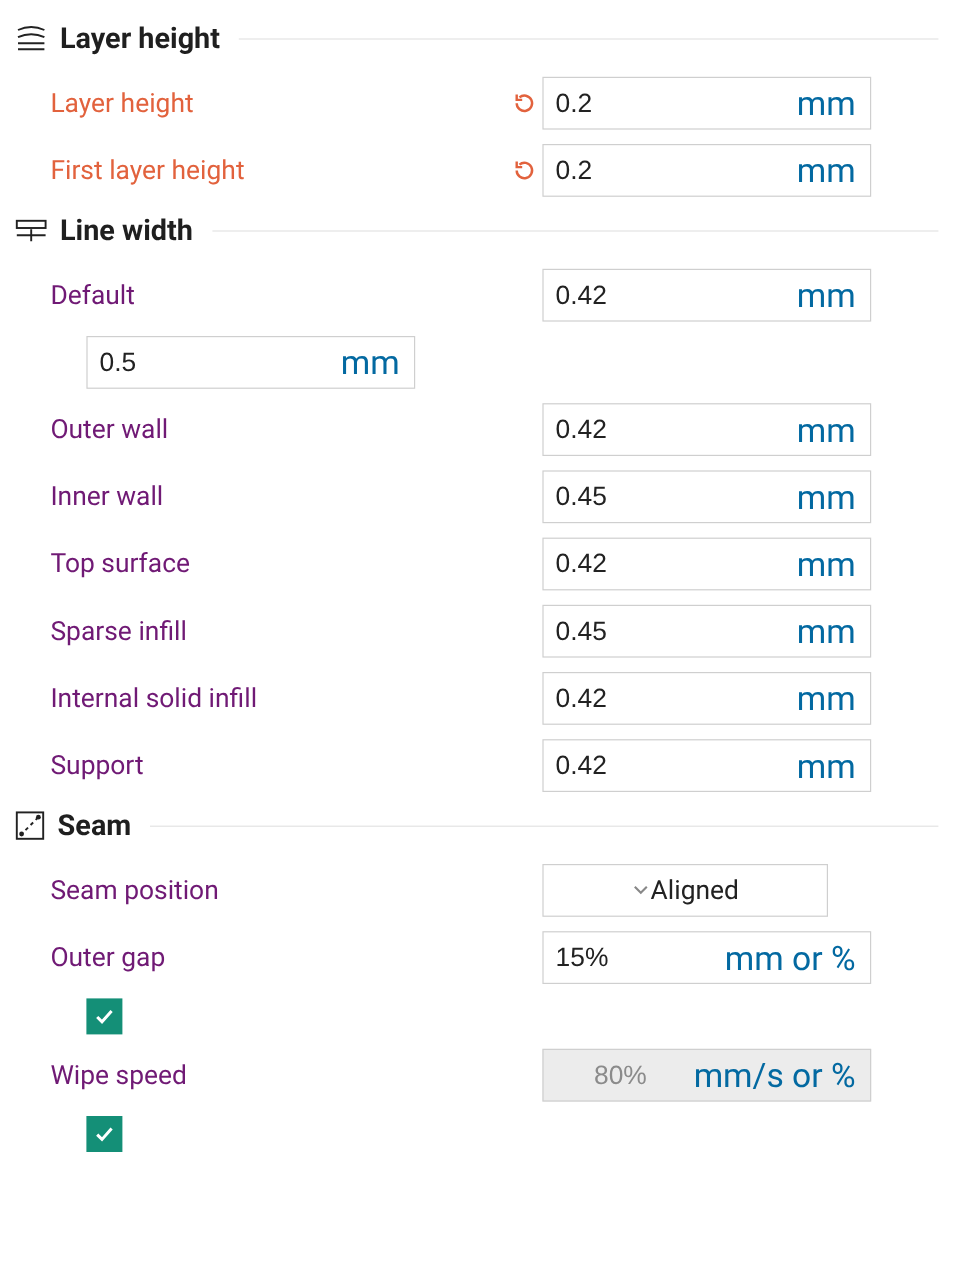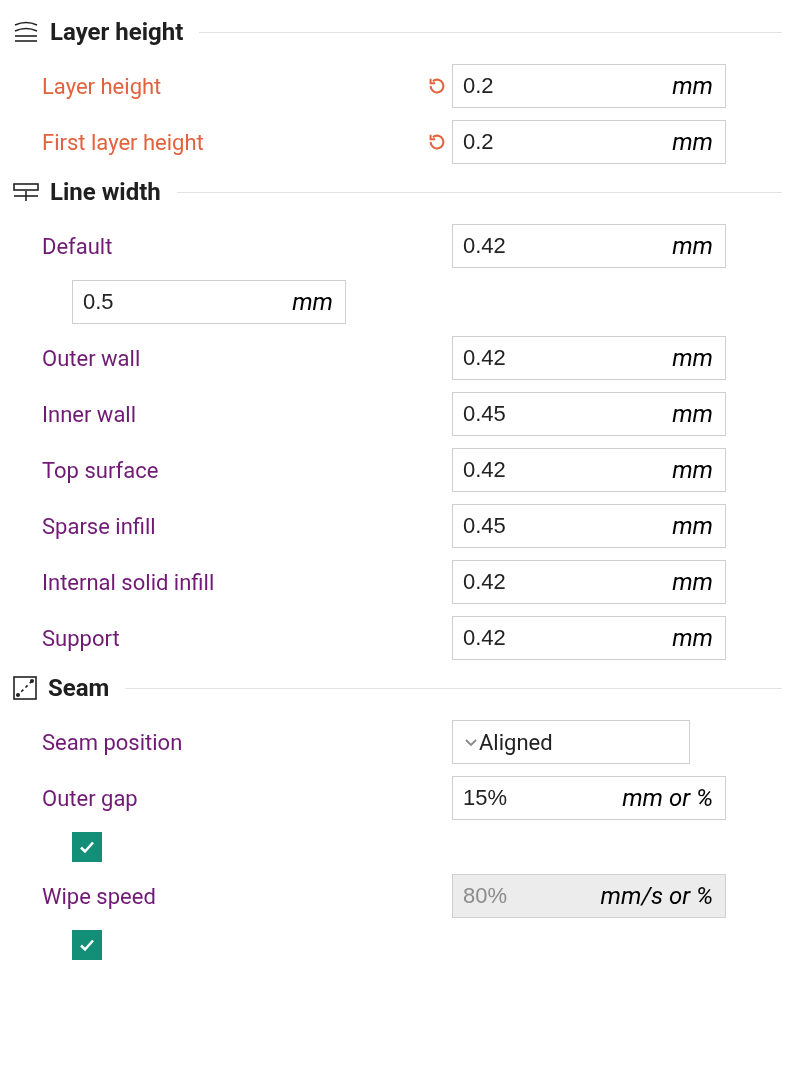--- a/index.html
+++ b/index.html
@@ -63,39 +63,39 @@
   .field.disabled { background: #ececec; }
   .field input {
     border: none;
     outline: none;
     font-size: 22px;
     padding: 0 10px;
     width: 100%;
     background: transparent;
     color: #222;
   }
-  .field.disabled input { color: #8b8b8b; }
+  .field.disabled input { color: #8b8b8b; margin-left: 32px; }
   .field .unit {
-    font-size: 24px;
-    color: #000000;
+    font-size: 28px;
+    color: #0369a1;
     padding-right: 12px;
     white-space: nowrap;
-    font-style: italic;
   }
 
   .select {
     display: flex;
     align-items: center;
     border: 1px solid #cfcfcf;
     height: 44px;
     width: 238px;
     background: #fff;
     padding: 0 10px;
     gap: 0;
     cursor: pointer;
+    justify-content: center;
   }
   .select .chev { color: #8a8a8a; }
   .select .val { font-size: 22px; }
 
   .checkbox {
     width: 30px;
     height: 30px;
     background: #148f77;
     display: flex;
     align-items: center;

